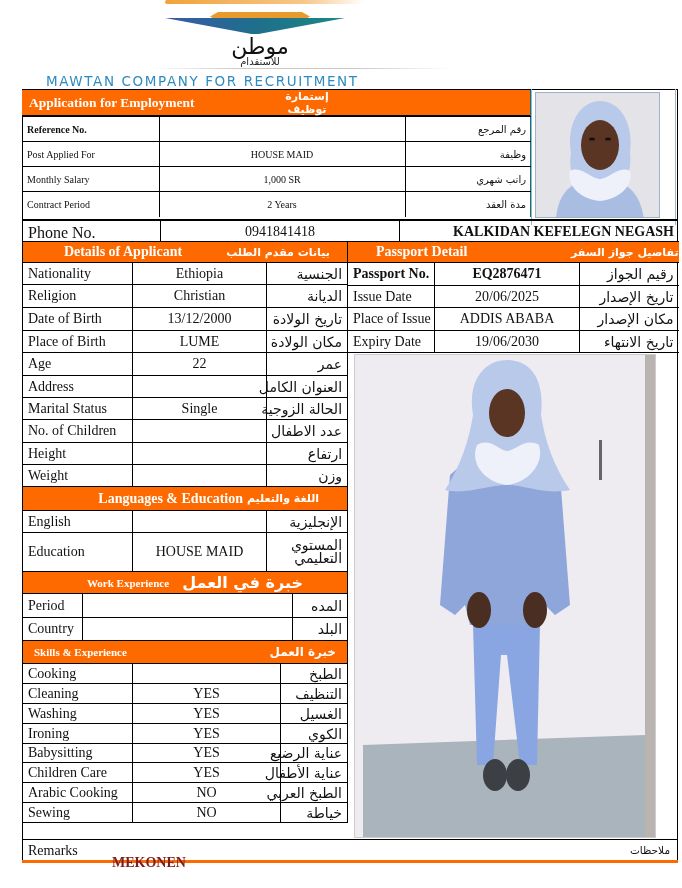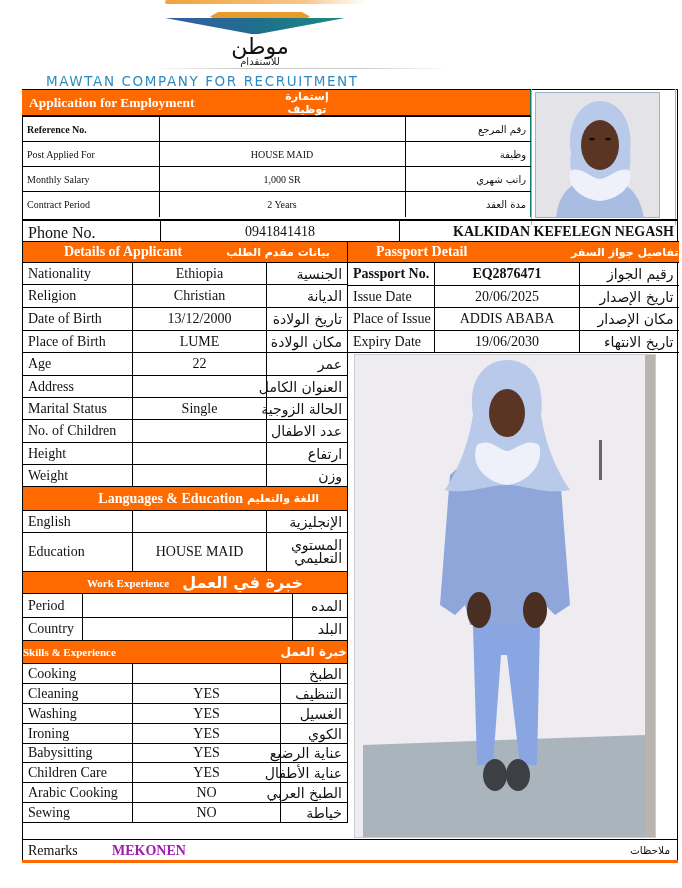--- a/index.html
+++ b/index.html
@@ -65,21 +65,21 @@
 
   .right-col { left: 347px; top: 241px; width: 331px; }
   .right-col table { width: 331px; table-layout: fixed; }
   .right-col td { font-size: 14px; }
 
   .photo-large { left: 354px; top: 354px; width: 302px; height: 484px; overflow: hidden;
     background: linear-gradient(#f3f1f5, #ece9ee); border: 1px solid #ccc; }
 
   .remarks { left: 22px; top: 839px; width: 656px; height: 24px; border-top: 1px solid #000; border-bottom: 3px solid #ff6a00; }
   .remarks .lbl { position: absolute; left: 6px; top: 3px; font-size: 14px; }
-  .remarks .val { position: absolute; left: 90px; top: 3px; font-size: 14px; font-weight: bold; color: #a21caf; }
+  .remarks .val { position: absolute; left: 90px; top: 15px; font-size: 14px; font-weight: bold; color: #7f1d1d; }
   .remarks .ar { position: absolute; right: 8px; top: 4px; }
 </style>
 </head>
 <body>
 
 <div class="abs logo-wrap">
   <div class="logo-topbar"></div>
   <div class="logo-diamond"></div>
   <div class="logo-chevron"></div>
   <div class="logo-arabic">موطن</div>
@@ -264,21 +264,21 @@
 
   <table style="margin-top:-1px">
     <colgroup>
         <col style="width:110px">
         <col style="width:148px">
         <col style="width:67px">
       </colgroup>
     <tbody>
         <tr class="orange-bar" style="height:22px">
       <td colspan="3" style="padding:0">
-        <div class="sect-head" style="height:22px; font-size:11px; justify-content:space-between; padding:0 0">
+        <div class="sect-head" style="height:22px; font-size:11px; justify-content:space-between; padding:0 11px">
           <span>Skills &amp; Experience</span>
           <span class="ar" style="font-size:12px">خبرة العمل</span>
         </div>
       </td>
     </tr>
     <tr style="height:20px">
           <td>Cooking</td>
           <td class="c"></td>
           <td class="ar">الطبخ</td>
         </tr>

